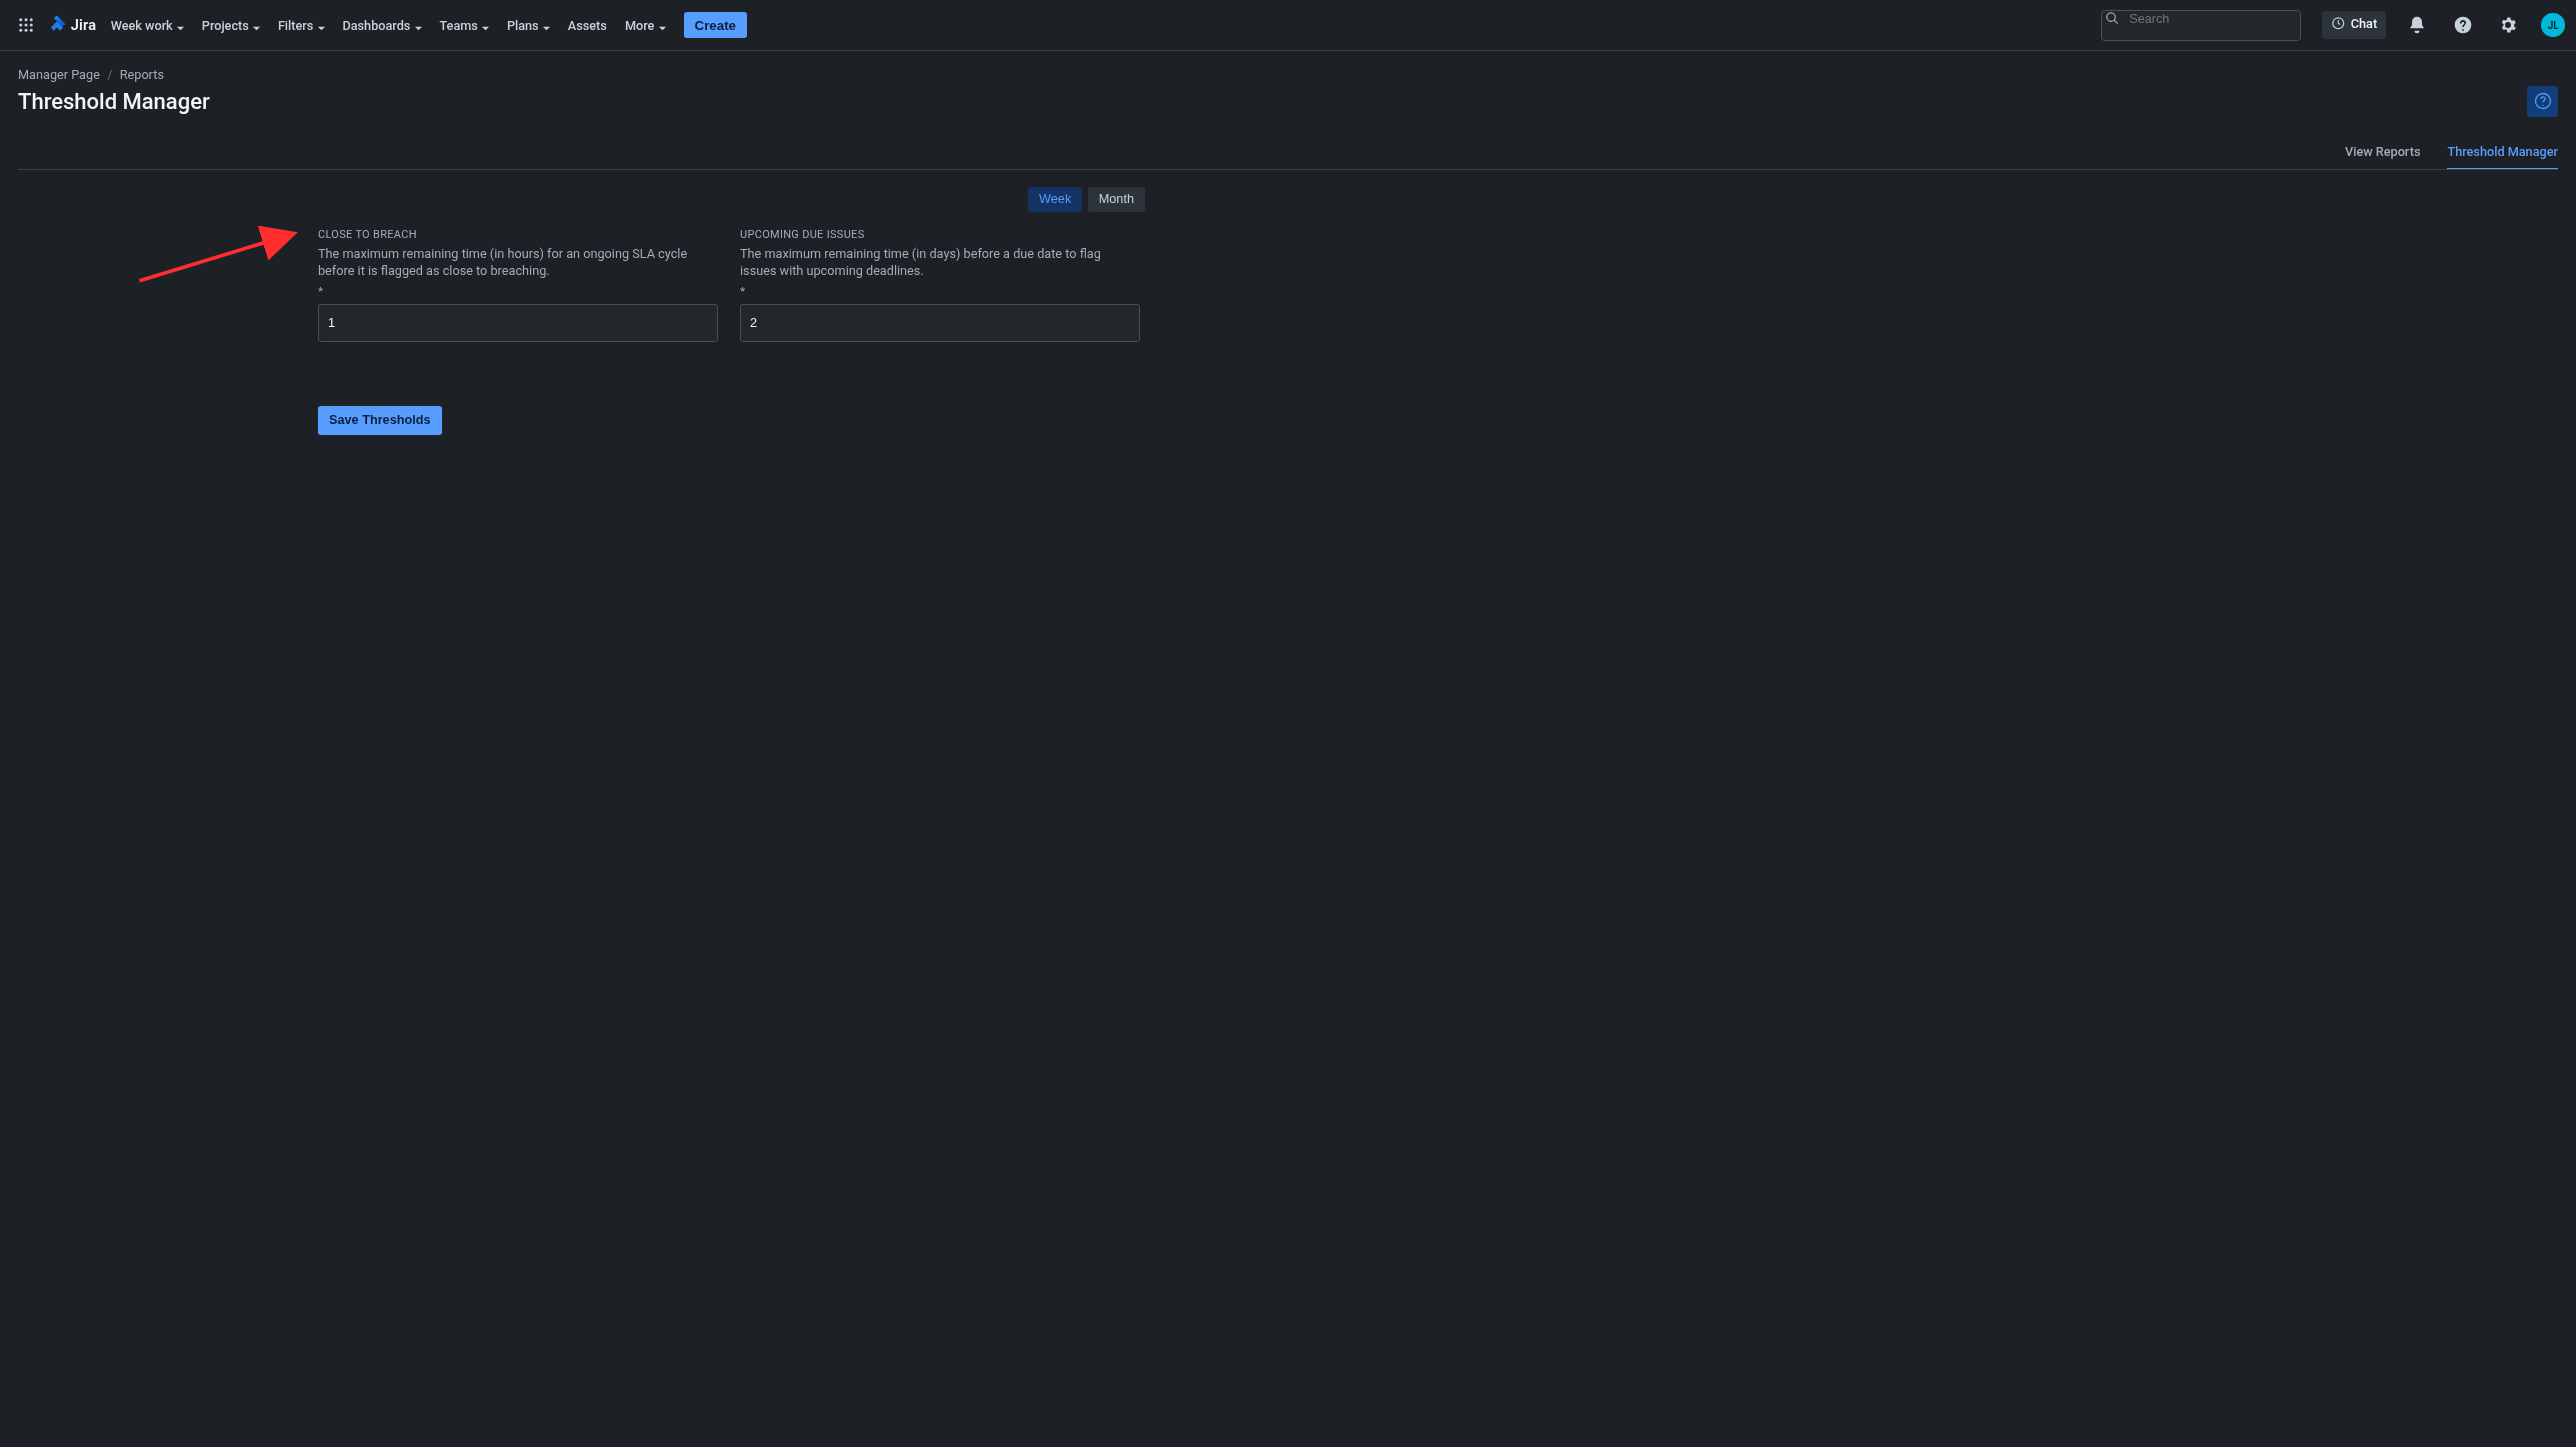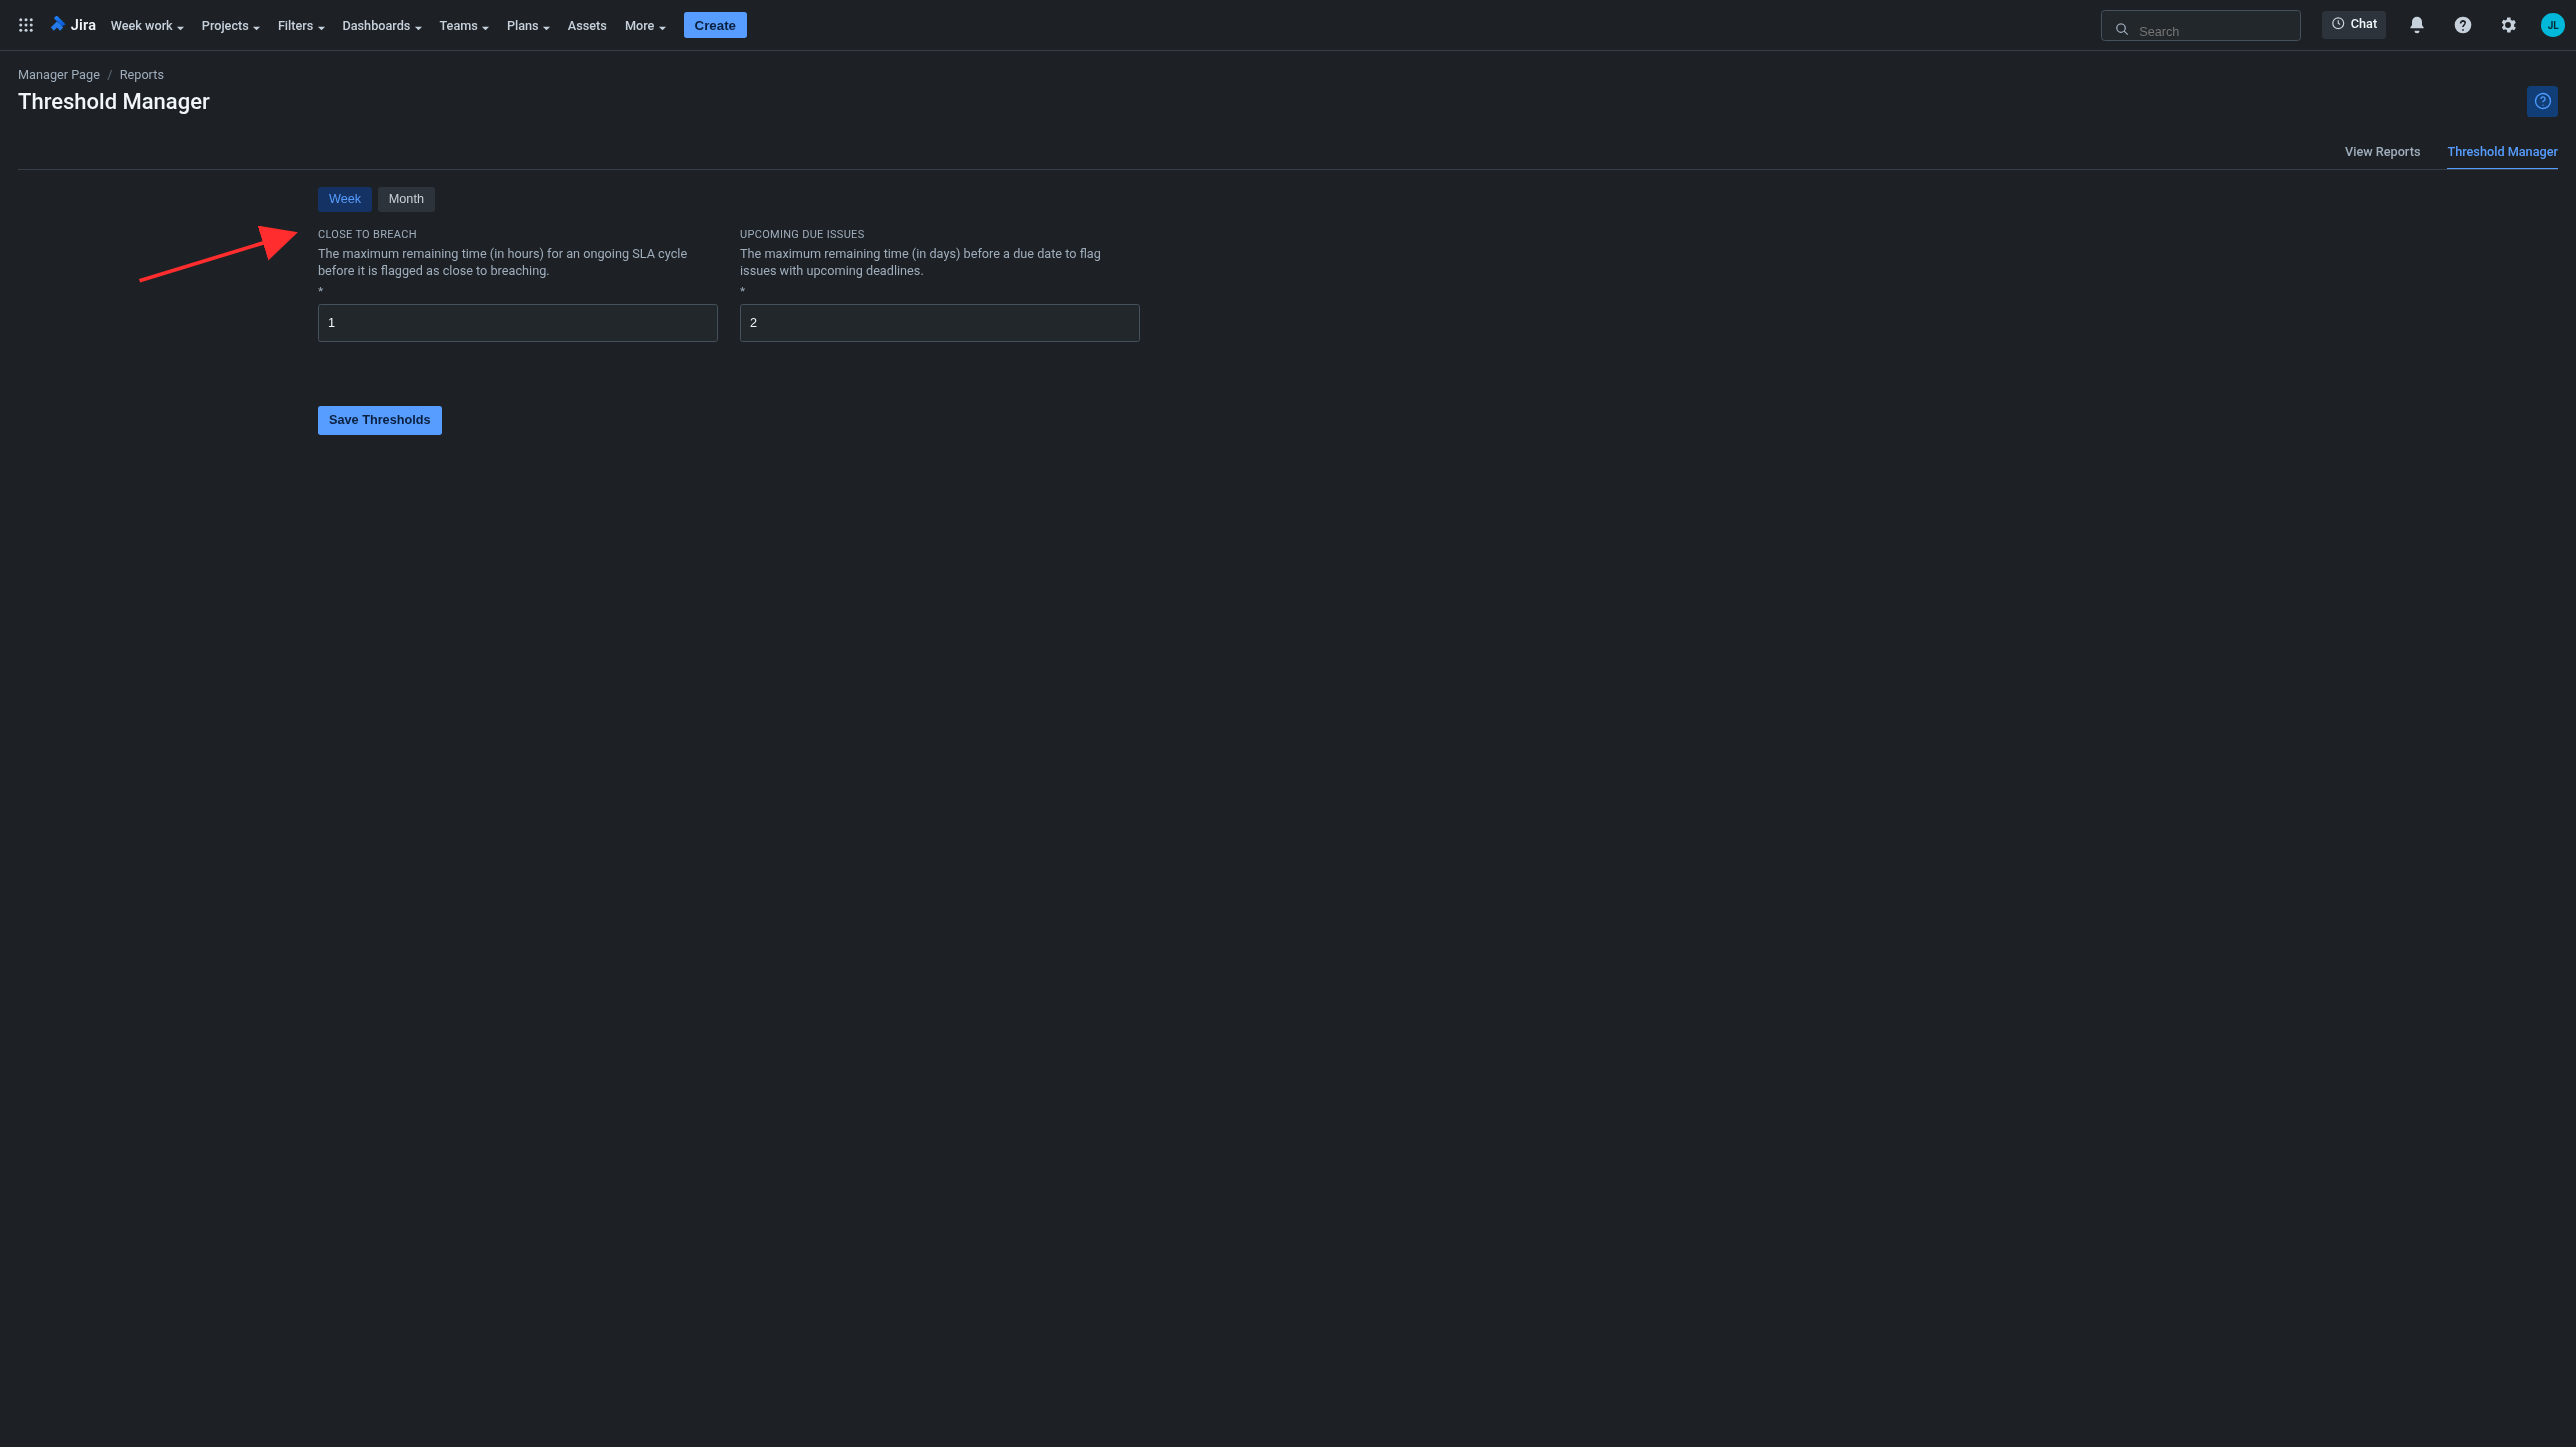--- a/index.html
+++ b/index.html
@@ -49,24 +49,24 @@
     padding:3.6px 7.3px;border-radius:2.7px;cursor:pointer;color:var(--text);font-weight:500;
   }
   .nav-item .chev{width:7.3px;height:7.3px;}
   .create-btn{
     margin-left:7.3px;
     background:#579dff;color:#0b1f3f;font-weight:600;
     padding:5.5px 11px;border-radius:2.7px;border:none;cursor:pointer;
   }
   .topnav-spacer{flex:1;}
   .search{
-    display:flex;align-items:flex-end;gap:7.3px;
+    display:flex;align-items:flex-start;gap:7.3px;
     width:200px;height:31px;
     background:var(--bg-input);border:0.9px solid var(--border-input);border-radius:3.6px;
-    padding:0 13px;color:var(--text-dim);
+    padding:0 3px;color:var(--text-dim);
   }
   .search input{
     flex:1;background:transparent;border:none;outline:none;color:var(--text);font-size:12.7px;
   }
   .search svg{width:14.5px;height:14.5px;fill:var(--text-dim);}
   .chat-pill{
     display:flex;align-items:flex-start;gap:5.5px;
     background:#2c333a;border-radius:3.6px;padding:5.5px 9px;margin-left:7.3px;cursor:pointer;
     color:var(--text-bright);font-weight:500;
   }
@@ -94,21 +94,21 @@
   .help-btn svg{width:20px;height:20px;stroke:#4c9aff;fill:none;stroke-width:1.6;}
   
   .tabs{display:flex;gap:27px;margin-top:20px;border-bottom:0.9px solid var(--border);justify-content:flex-end;}
   .tab{
     padding:7.3px 0 9px 0;cursor:pointer;color:var(--text-dim);font-weight:500;
     border-bottom:1.8px solid transparent;
   }
   .tab.active{color:var(--blue);border-bottom-color:var(--blue);}
   
   .content{padding:16.4px 0 0 300px;max-width:1127px;}
-  .period{display:flex;gap:5.5px;}
+  .period{display:flex;gap:5.5px;justify-content:flex-end;}
   .chip{
     padding:5.5px 11px;border-radius:2.7px;background:var(--chip-bg);color:var(--text);
     font-weight:500;cursor:pointer;border:none;font-size:12.7px;
   }
   .chip.selected{background:var(--chip-bg-sel);color:var(--blue);}
   .fields{display:flex;gap:22px;margin-top:16.4px;}
   .field{width:400px;}
   .field-title{
     font-size:11px;font-weight:400;letter-spacing:0.3px;color:var(--text-dim);
     text-transform:uppercase;margin-bottom:3.6px;

